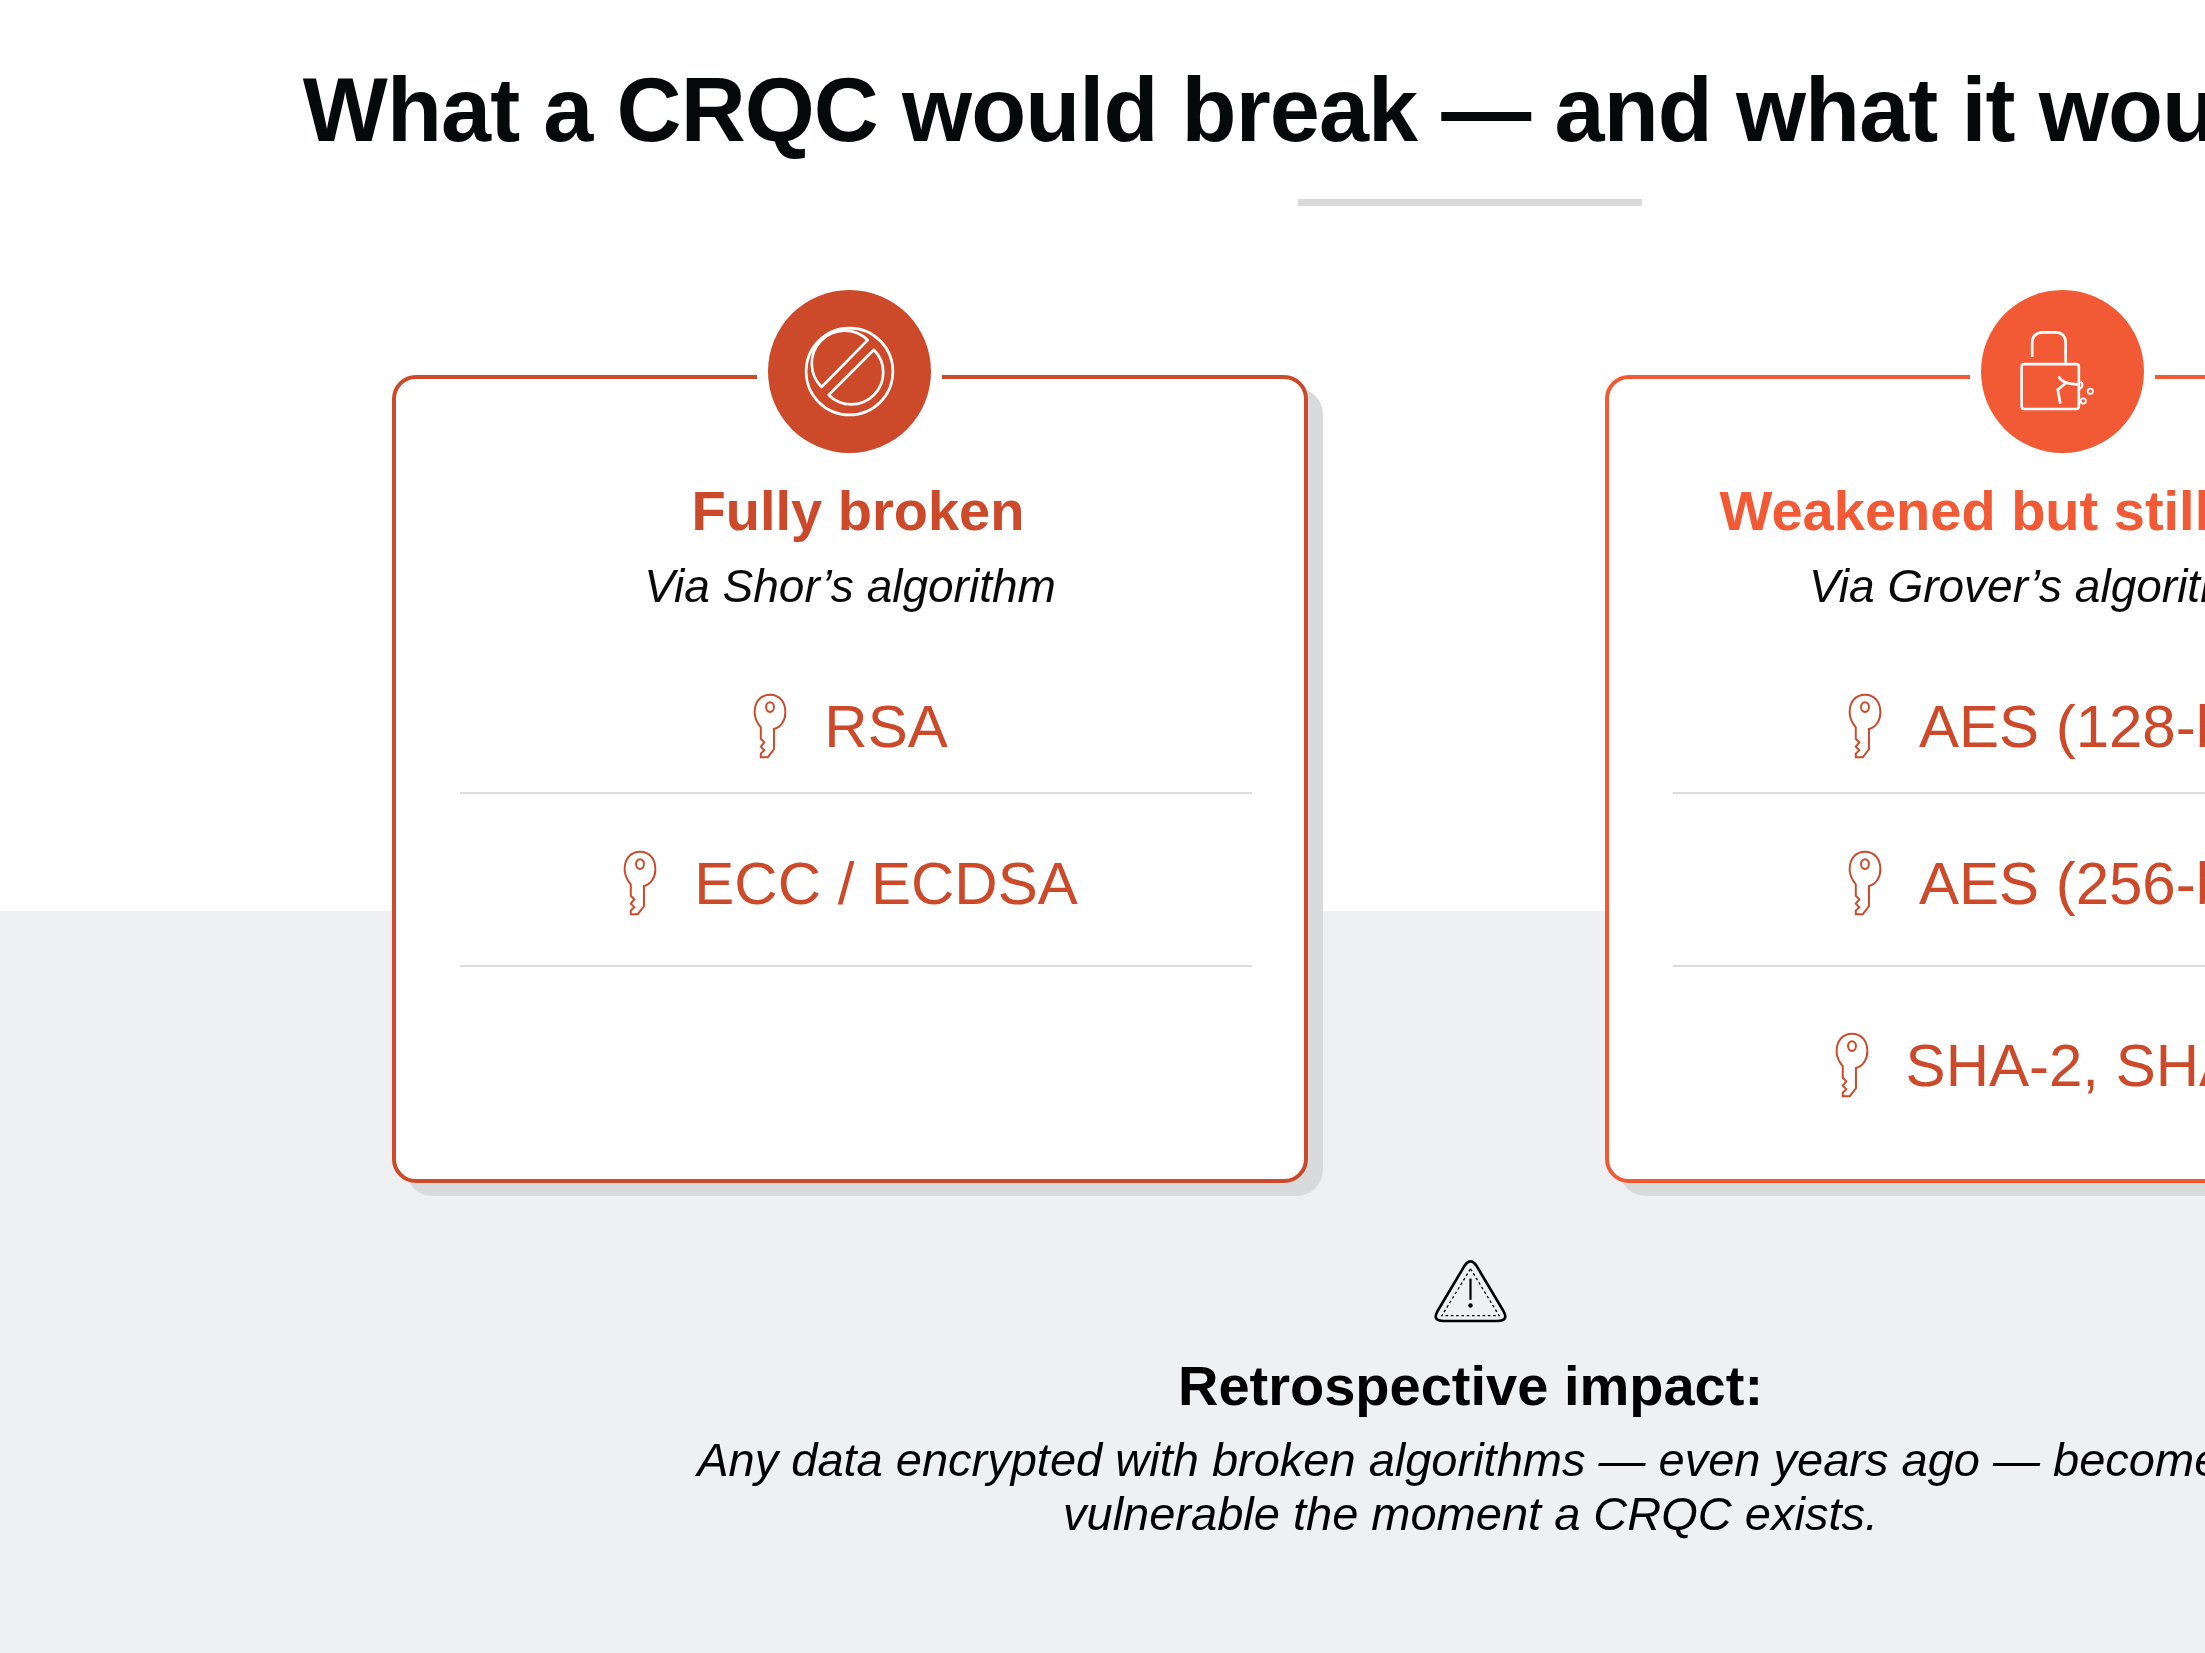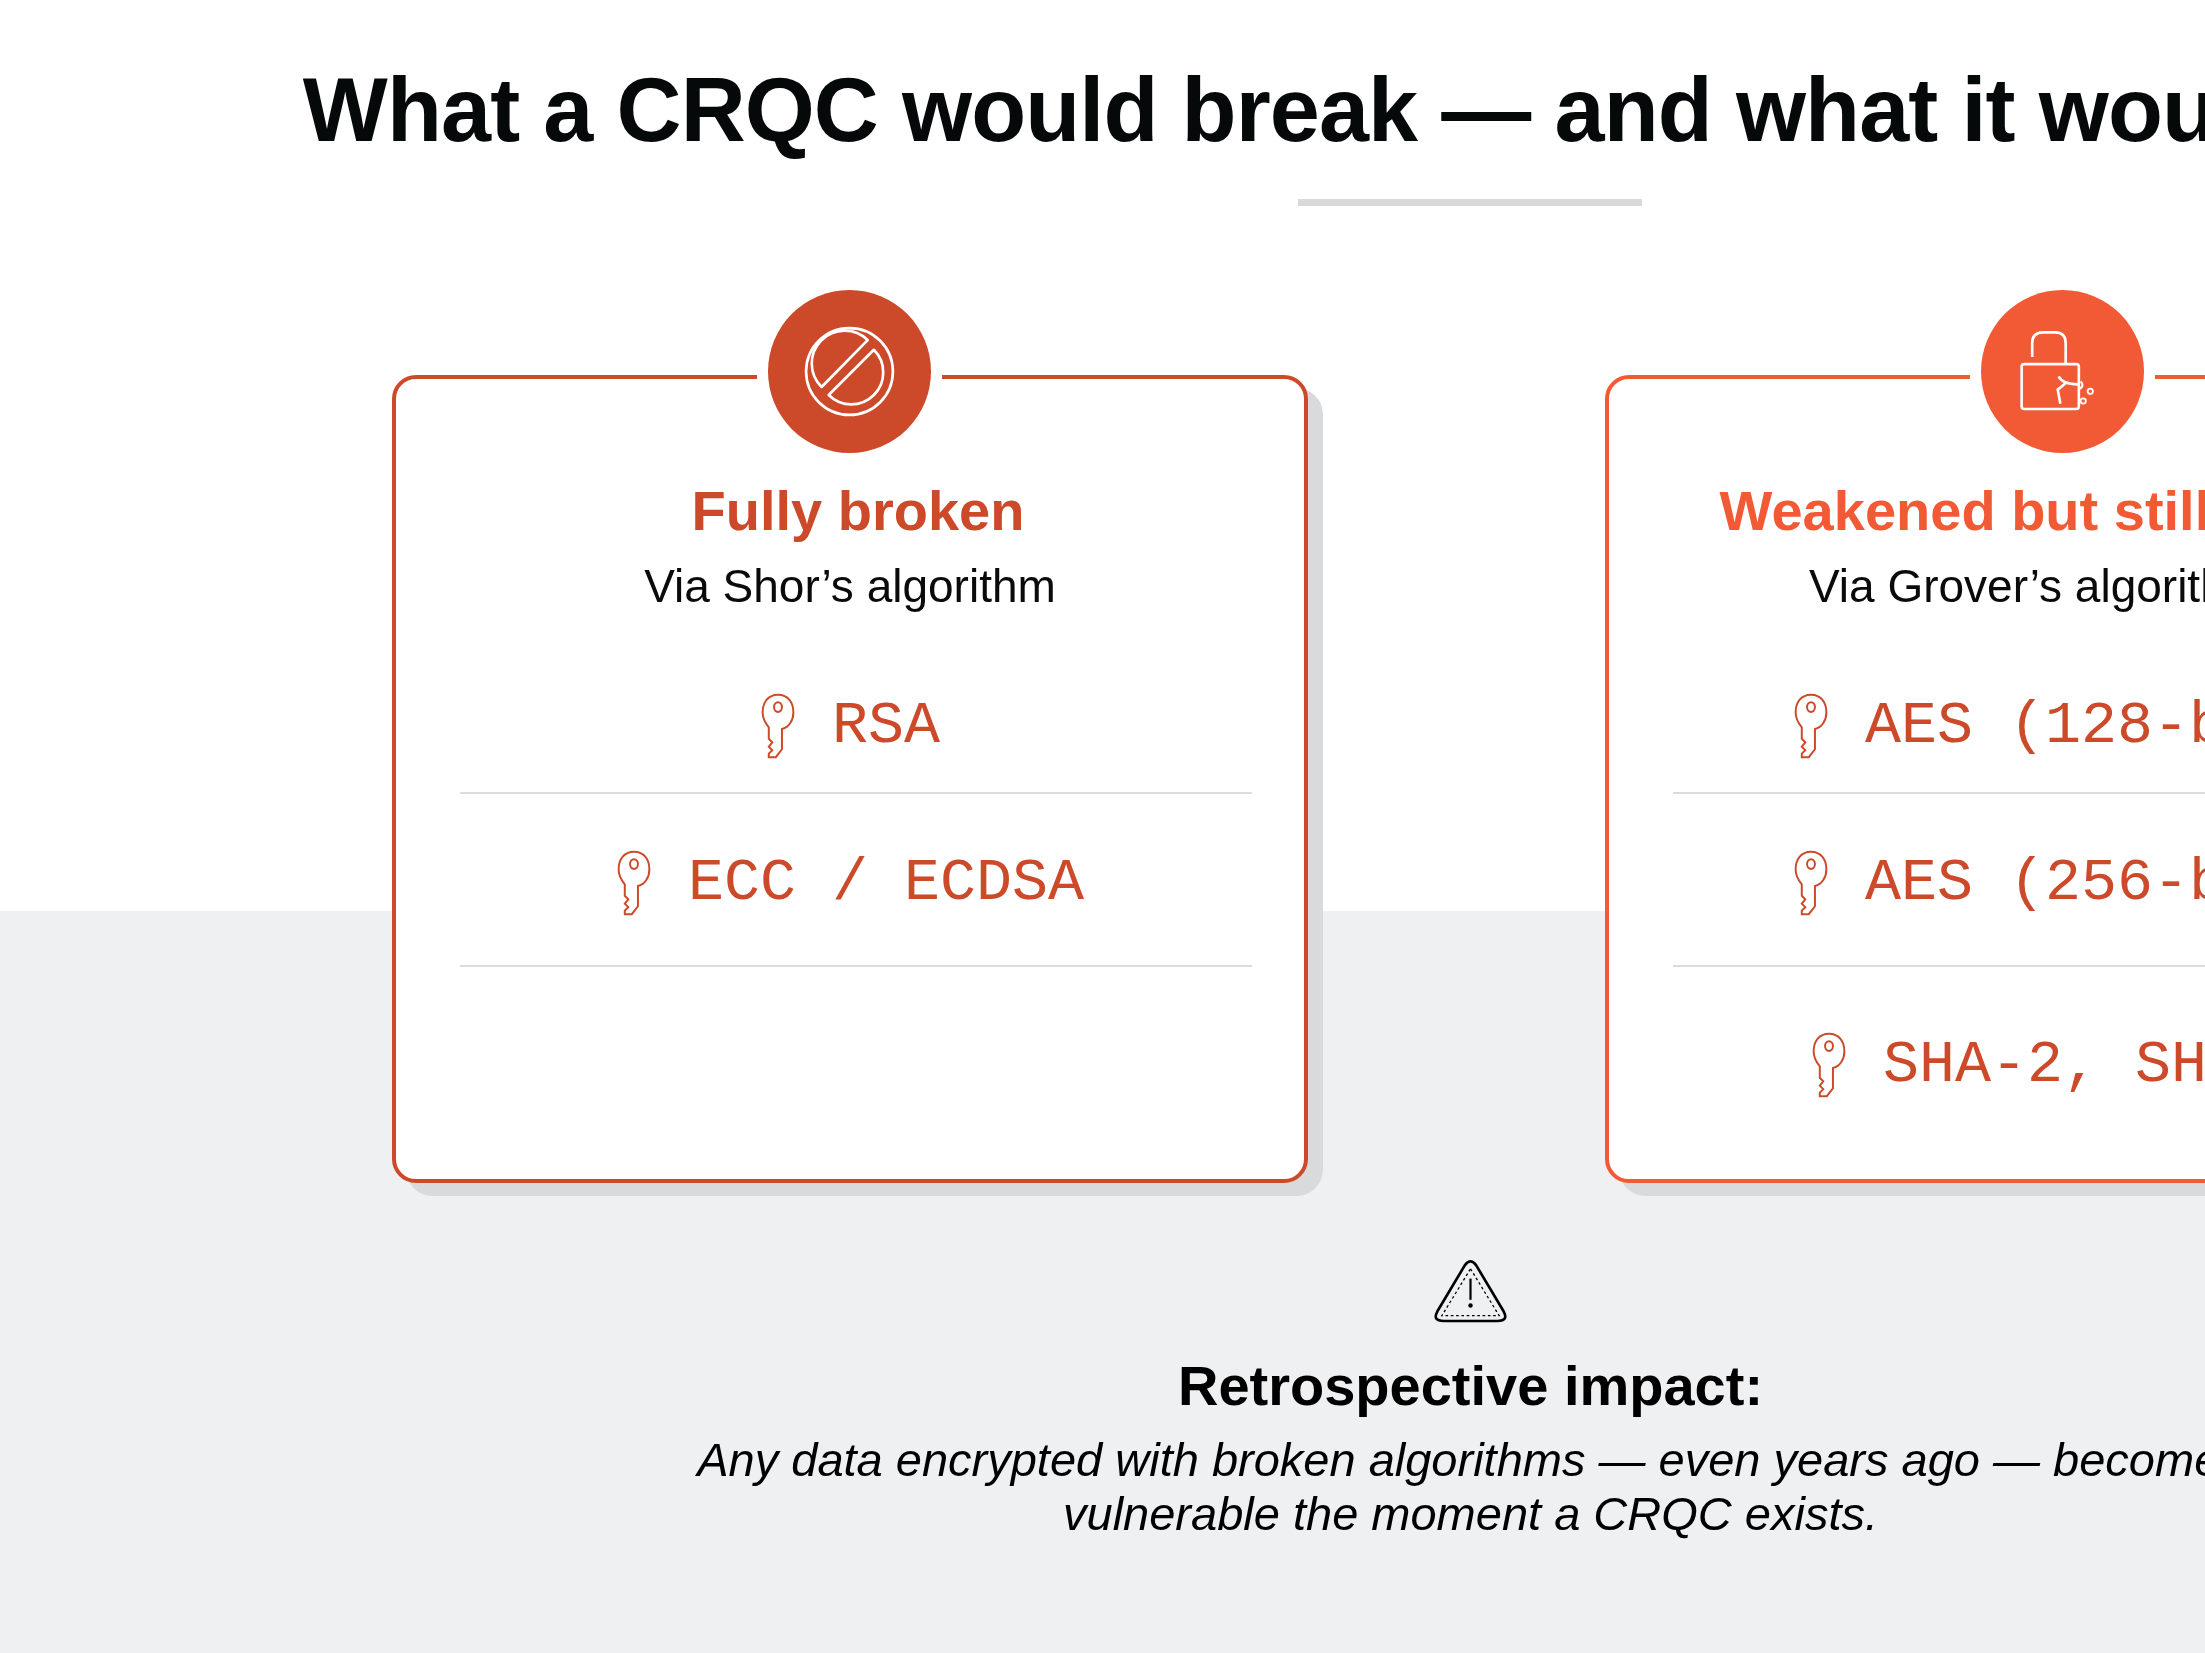--- a/index.html
+++ b/index.html
@@ -36,26 +36,26 @@
   }
   .icon-gap {
     position:absolute; width:185px; height:13.2px; background:#ffffff;
   }
   .card-heading {
     position:absolute; left:0; width:100%; text-align:center;
     font-size:56px; font-weight:700; line-height:71px; white-space:nowrap;
   }
   .card-sub {
     position:absolute; left:0; width:100%; text-align:center;
-    font-size:46px; color:#0A0A0A; line-height:57px; white-space:nowrap;
+    font-size:46px; font-style:italic; color:#0A0A0A; line-height:57px; white-space:nowrap;
   }
   .item {
     position:absolute; left:0; width:100%; height:88px;
     display:flex; align-items:center; justify-content:center; gap:36px;
-    color:#CC4A2A; font-size:60px; white-space:nowrap;font-family:Liberation Mono, monospace;
+    color:#CC4A2A; font-size:60px; white-space:nowrap;
   }
   .item svg { flex:0 0 auto; }
   .sep {
     position:absolute; left:64px; width:792px; height:2.2px; background:#DCDCDC;
   }
   .warn {
     position:absolute; left:1433px; top:1259px; width:75px; height:71px;
   }
   .impact-title {
     position:absolute; left:0; top:1350px; width:2941px; text-align:center;

